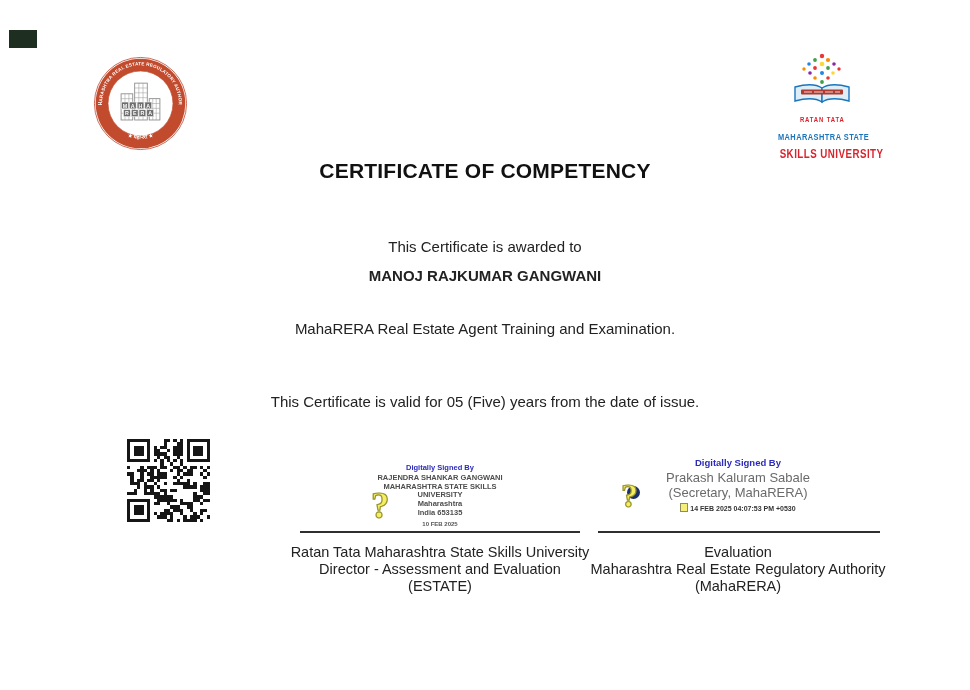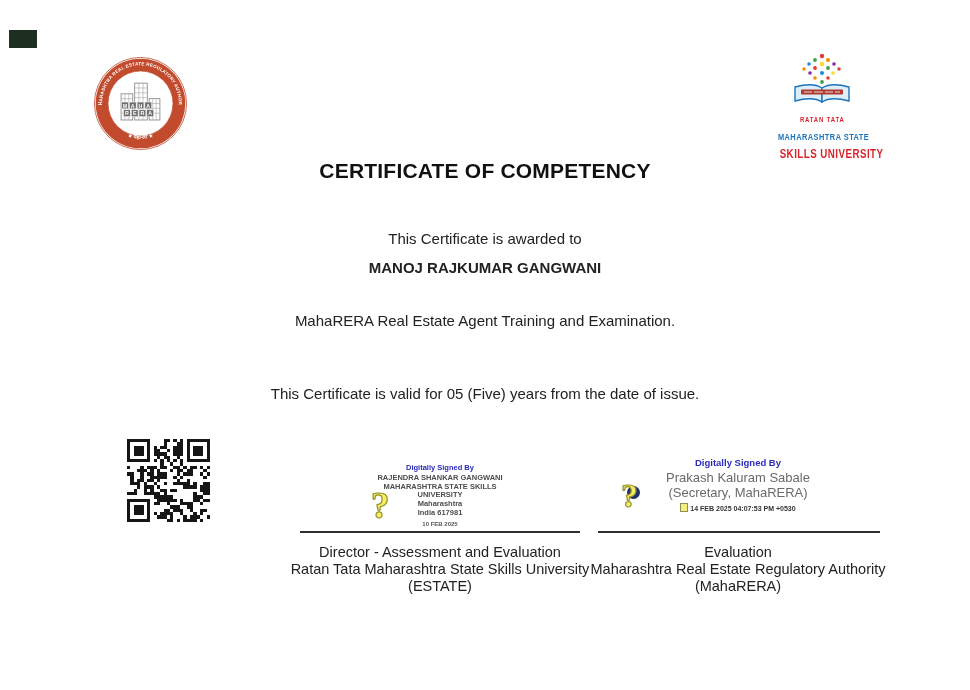--- a/index.html
+++ b/index.html
@@ -4,21 +4,21 @@
 <style>
   html,body{margin:0;padding:0;background:#888;}
   .page{
     position:relative;width:970px;height:690px;background:#ffffff;
     font-family:"Liberation Sans", sans-serif;color:#1f1f1f;overflow:hidden;
     margin:0 auto;
   }
   .abs{position:absolute;}
   .ctr{left:0;width:970px;text-align:center;}
   .title{font-size:21px;font-weight:bold;letter-spacing:0.2px;color:#111;}
-  .body-txt{font-size:15px;color:#222;}
+  .body-txt{font-size:15px;color:#222;margin-top:8px;}
   .bold{font-weight:bold;}
   .corner-mark{left:9px;top:30px;width:28px;height:18px;background:#1e2f22;}
   
   .univ{left:765px;top:52px;width:115px;text-align:center;}
   .univ .l1{font-size:7px;font-weight:bold;letter-spacing:1px;display:inline-block;transform:scaleX(0.85);}
   .univ .l2{font-size:9.5px;font-weight:bold;letter-spacing:0.6px;display:inline-block;transform:scaleX(0.78);white-space:nowrap;}
   .univ .l3{font-size:12.5px;font-weight:bold;letter-spacing:0.6px;display:inline-block;transform:scaleX(0.78);white-space:nowrap;}
   
   .qr{left:127px;top:439px;width:83px;height:83px;background:#fff;}
   .qr i{position:absolute;background:#161616;}
@@ -455,40 +455,40 @@
       <i style="left:66.40px;top:79.68px;width:3.32px;height:3.32px"></i>
       <i style="left:73.04px;top:79.68px;width:3.32px;height:3.32px"></i>
     </div>
 
   <div class="abs sig-left">
     <div class="dsb">Digitally Signed By</div>
     <div class="ln">RAJENDRA SHANKAR GANGWANI</div>
     <div class="ln">MAHARASHTRA STATE SKILLS</div>
     <div class="ln">UNIVERSITY</div>
     <div class="ln">Maharashtra</div>
-    <div class="ln">India 617981</div>
+    <div class="ln">India 653135</div>
     <div class="dt">10 FEB 2025</div>
   </div>
   <div class="abs qmark qmark-left">?</div>
 
   <div class="abs sig-right">
     <div class="dsb">Digitally Signed By</div>
     <div class="nm">Prakash Kaluram Sabale</div>
     <div class="nm">(Secretary, MahaRERA)</div>
     <div class="ts"><span class="ts-icon"></span><span>14 FEB 2025 04:07:53 PM +0530</span></div>
   </div>
   <div class="abs navy-dot"></div>
   <div class="abs qmark qmark-right">?</div>
 
   <div class="abs sig-rule rule-left"></div>
   <div class="abs sig-rule rule-right"></div>
 
   <div class="abs role role-left">
+    <div>Ratan Tata Maharashtra State Skills University</div>
     <div>Director - Assessment and Evaluation</div>
-    <div>Ratan Tata Maharashtra State Skills University</div>
     <div>(ESTATE)</div>
   </div>
   <div class="abs role role-right">
     <div>Evaluation</div>
     <div>Maharashtra Real Estate Regulatory Authority</div>
     <div>(MahaRERA)</div>
   </div>
 
 
 </div>

